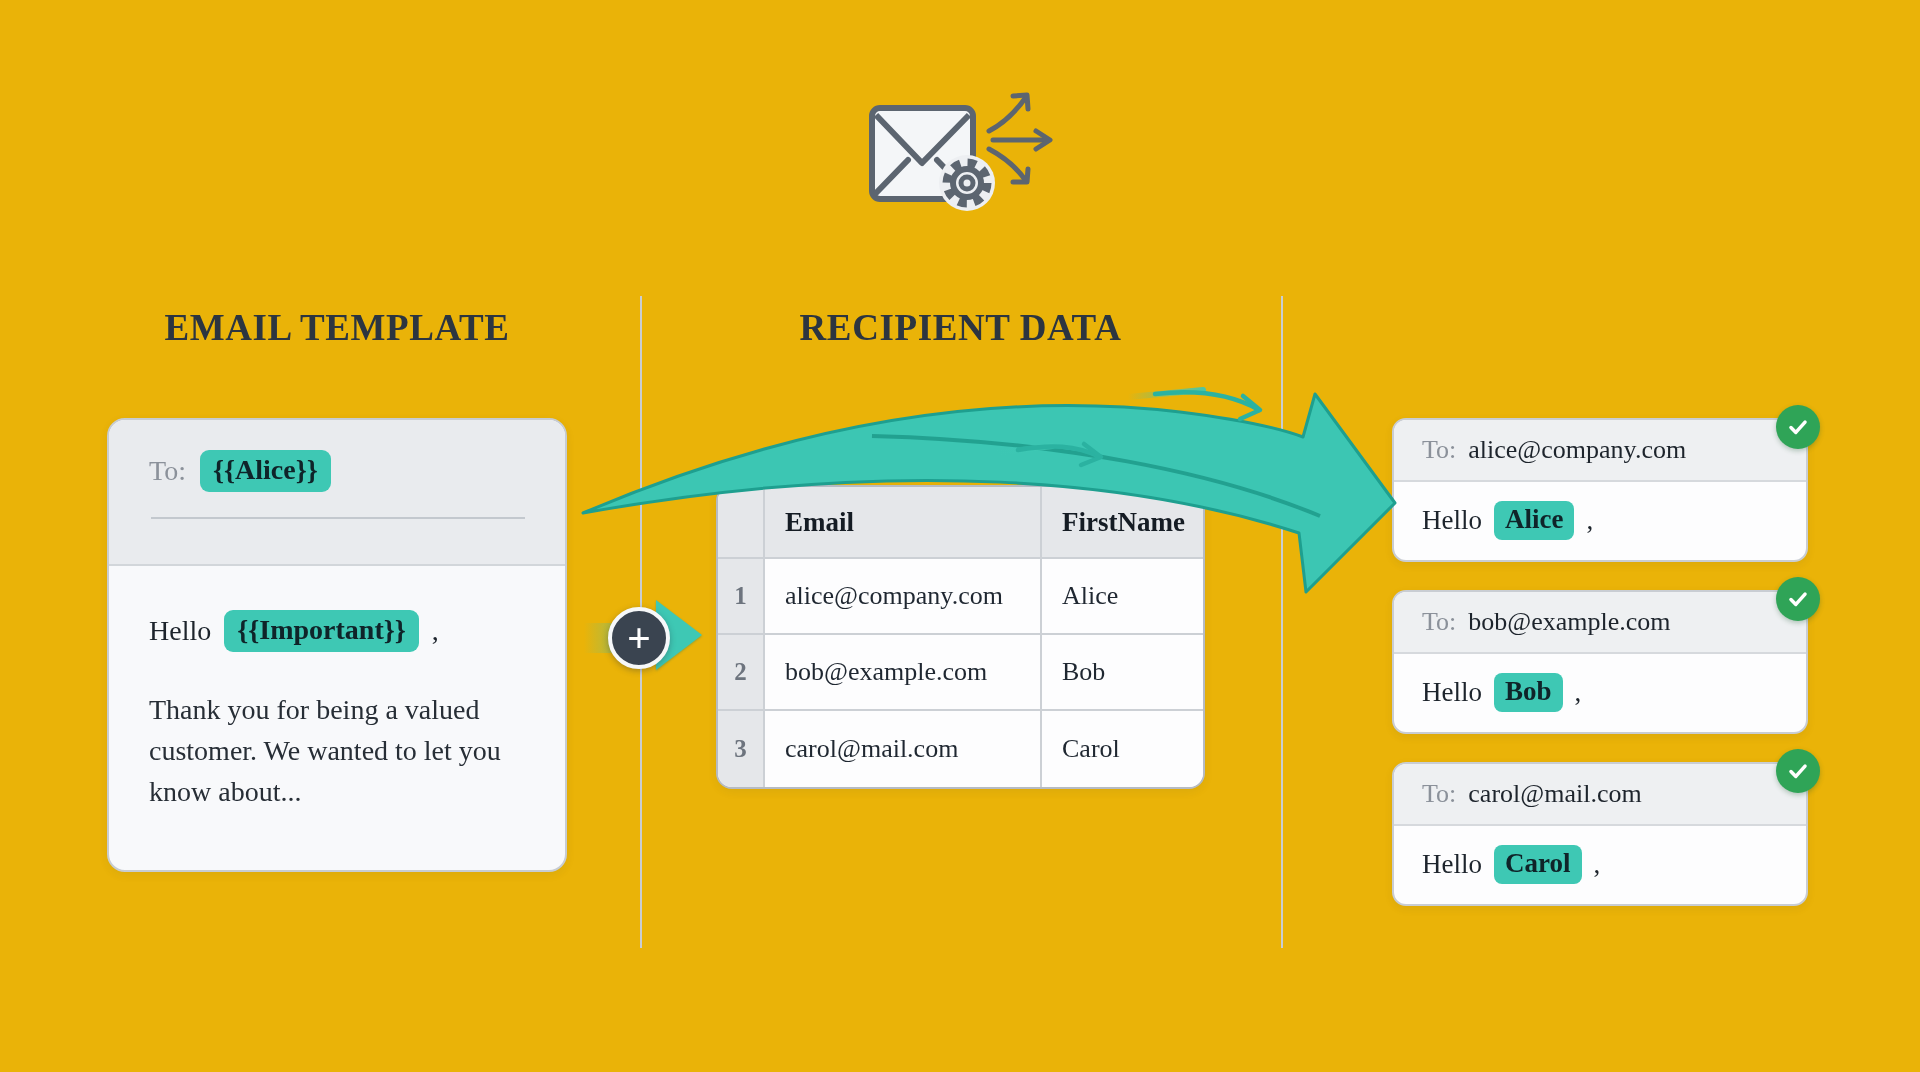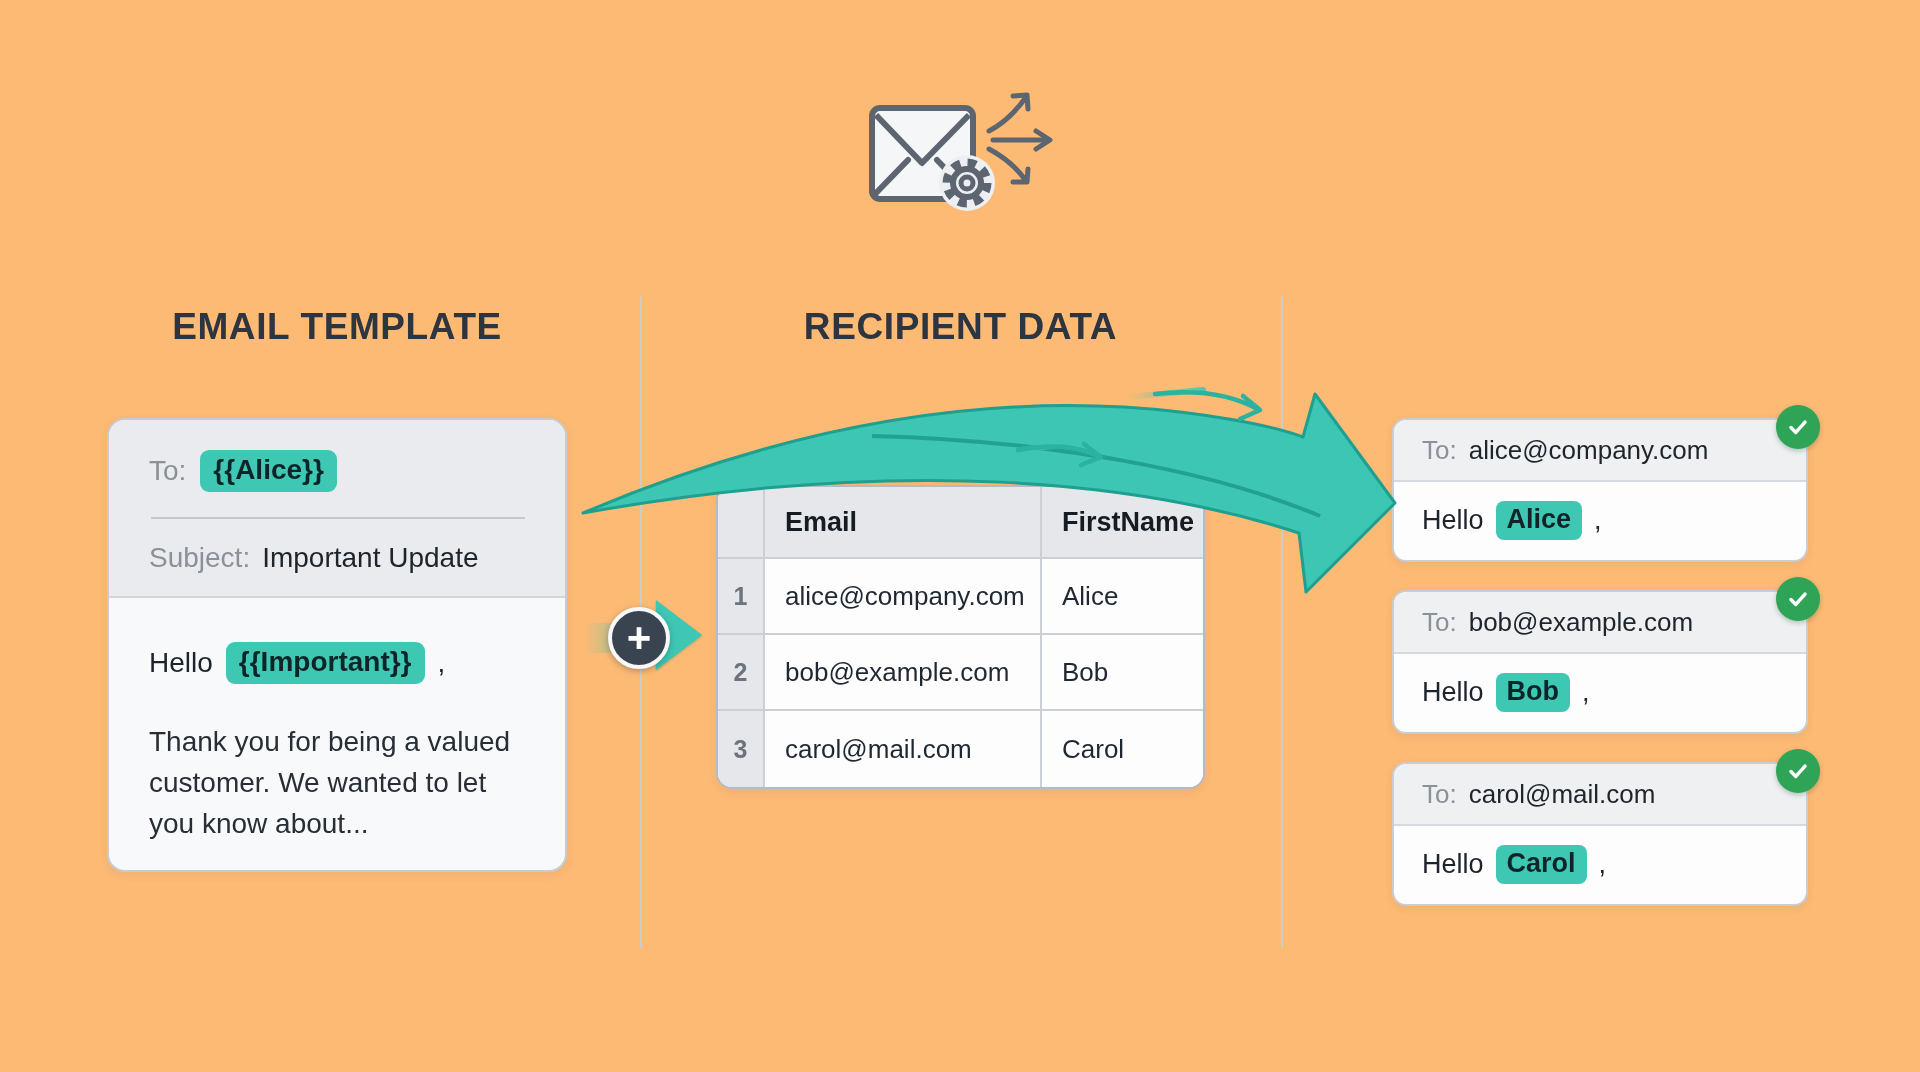--- a/index.html
+++ b/index.html
@@ -1,17 +1,17 @@
 <!DOCTYPE html>
 <html><head>
 <meta charset="utf-8">
 <style>
   html,body{margin:0;padding:0;background:#e4e7ea;}
-  .canvas{position:relative;width:1920px;height:1072px;background:#fdba74;overflow:hidden;
-          font-family:Liberation Sans, sans-serif;color:#1f262e;}
+  .canvas{position:relative;width:1920px;height:1072px;background:#eab308;overflow:hidden;
+          font-family:Liberation Serif, serif;color:#1f262e;}
 
   
   .col-heading{position:absolute;top:306px;font-size:37px;font-weight:bold;letter-spacing:.6px;
                color:#2c3540;text-align:center;}
   .h-template{left:107px;width:460px;}
   .h-recipients{left:716px;width:489px;}
   .h-individual{left:1392px;width:416px;}
 
   
   .vdivider{position:absolute;top:296px;height:652px;width:2px;background:#c9cdd3;z-index:1;}
@@ -144,24 +144,20 @@
   <div class="col-heading h-template">EMAIL TEMPLATE</div>
   <div class="col-heading h-recipients">RECIPIENT DATA</div>
 
   <div class="template-card">
     <div class="tc-header">
       <div class="to-row">
         <span class="muted">To:</span>
         <span class="hl-pill">{{Alice}}</span>
       </div>
       <div class="tc-divider"></div>
-      <div class="subject-row">
-        <span class="muted">Subject:</span>
-        <span class="dark">Important Update</span>
-      </div>
     </div>
     <div class="tc-body">
       <div class="greet-row">
         <span class="dark">Hello</span>
         <span class="hl-pill">{{Important}}</span>
         <span class="dark">,</span>
       </div>
       <div class="tc-paragraph">Thank you for being a valued customer. We wanted to let you know about...</div>
     </div>
   </div>

